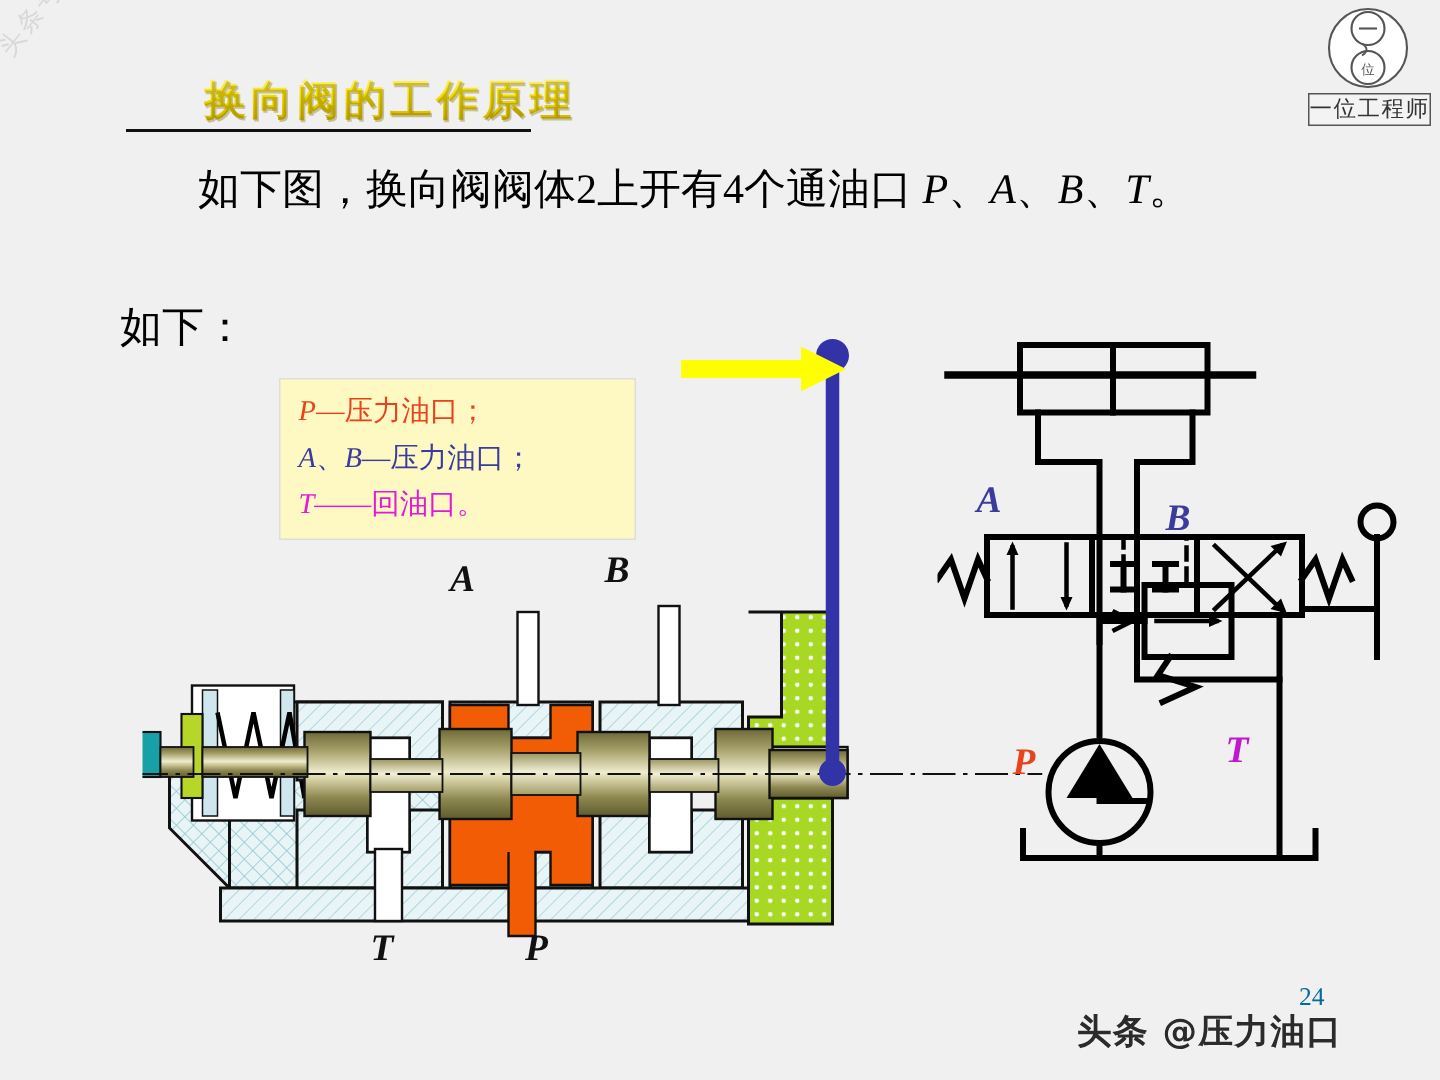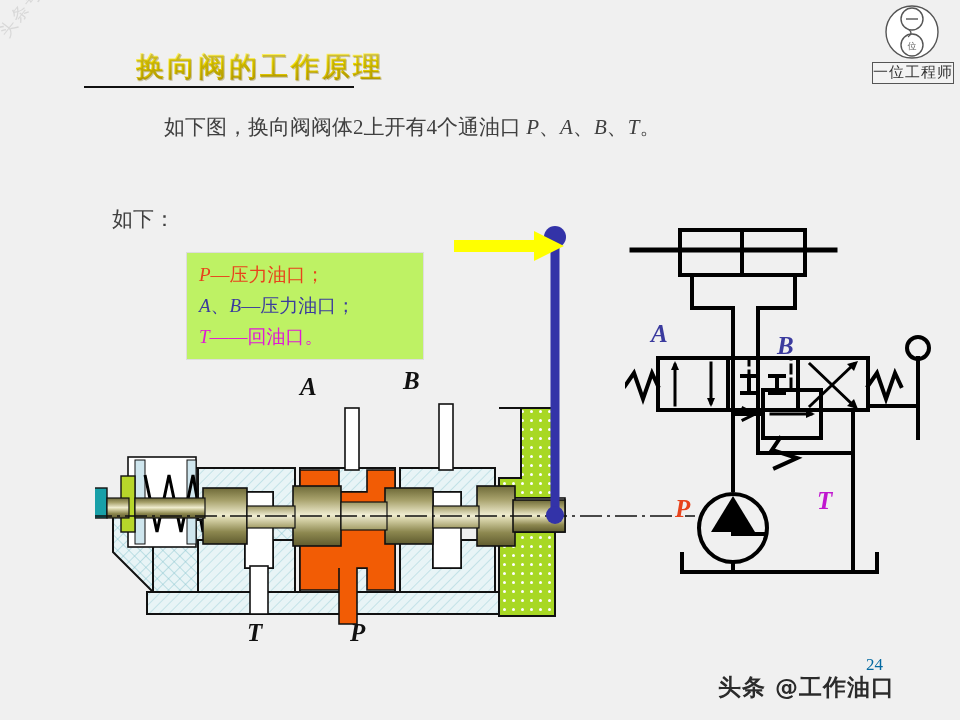--- a/index.html
+++ b/index.html
@@ -51,31 +51,30 @@
     white-space:nowrap;
     margin-left:48px;
   }
   .title-underline{
     position:absolute;left:84px;top:86px;width:270px;height:2px;background:#111;
   }
 
   
   .para{
     position:absolute;left:80px;top:104px;width:840px;
-    font-size:21px;line-height:46px;color:#404040;
+    font-size:28px;line-height:46px;color:#000000;
     font-family:"Liberation Serif", serif;
-    margin-left:32px;
   }
   .para .ind{display:inline-block;width:52px;}
   .ital{font-style:italic;}
 
   
   .legend{
     position:absolute;left:186px;top:252px;width:238px;height:108px;
-    background:#bef264;border:1px solid #ddd;
+    background:#fef9c3;border:1px solid #ddd;
     font-size:19px;line-height:31px;padding:6px 0 0 12px;box-sizing:border-box;
     font-family:"Liberation Serif", serif;
   }
   .lg-p{color:#e8431c;}
   .lg-ab{color:#3b3b9e;}
   .lg-t{color:#e01ad6;}
 
   
   .lbl{position:absolute;font-style:italic;font-weight:bold;
        font-family:"Liberation Serif", serif;color:#111;}
@@ -316,15 +315,15 @@
   <div class="lbl lbl-B-sec">B</div>
   <div class="lbl lbl-T-sec">T</div>
   <div class="lbl lbl-P-sec">P</div>
 
   <div class="lbl lbl-A-sch">A</div>
   <div class="lbl lbl-B-sch">B</div>
   <div class="lbl lbl-P-sch">P</div>
   <div class="lbl lbl-T-sch">T</div>
 
   <div class="page-no">24</div>
-  <div class="wm-bottom">头条 @工作油口</div>
+  <div class="wm-bottom">头条 @压力油口</div>
 
 </div>
 
 </body></html>

